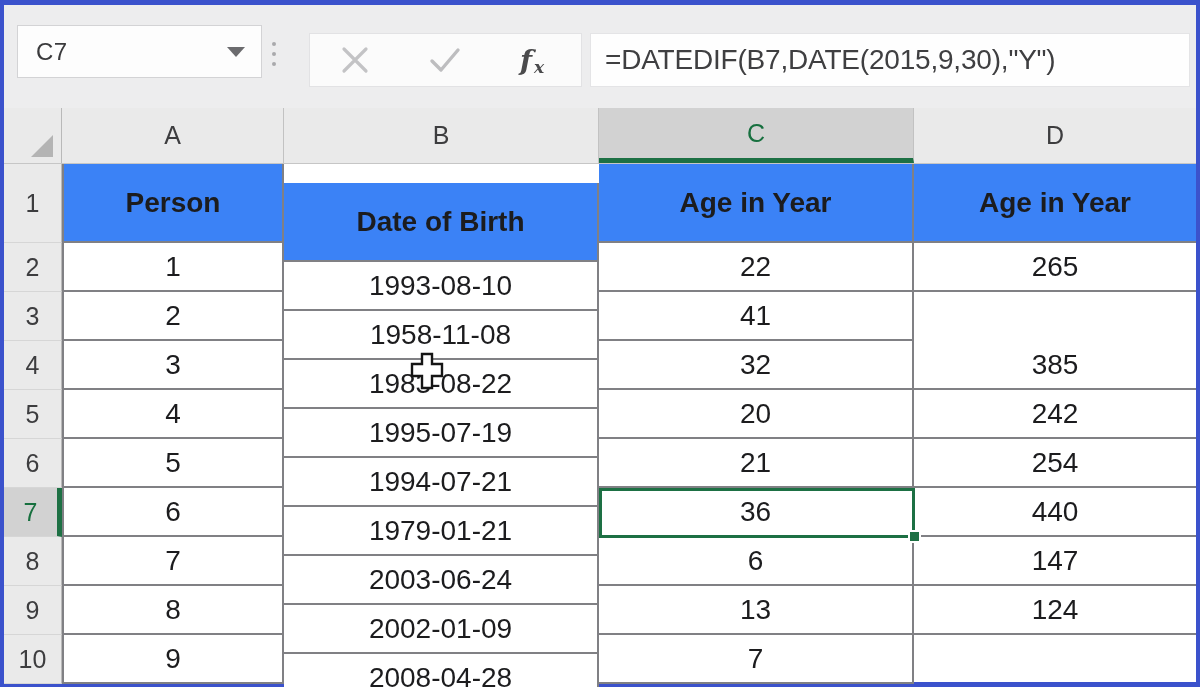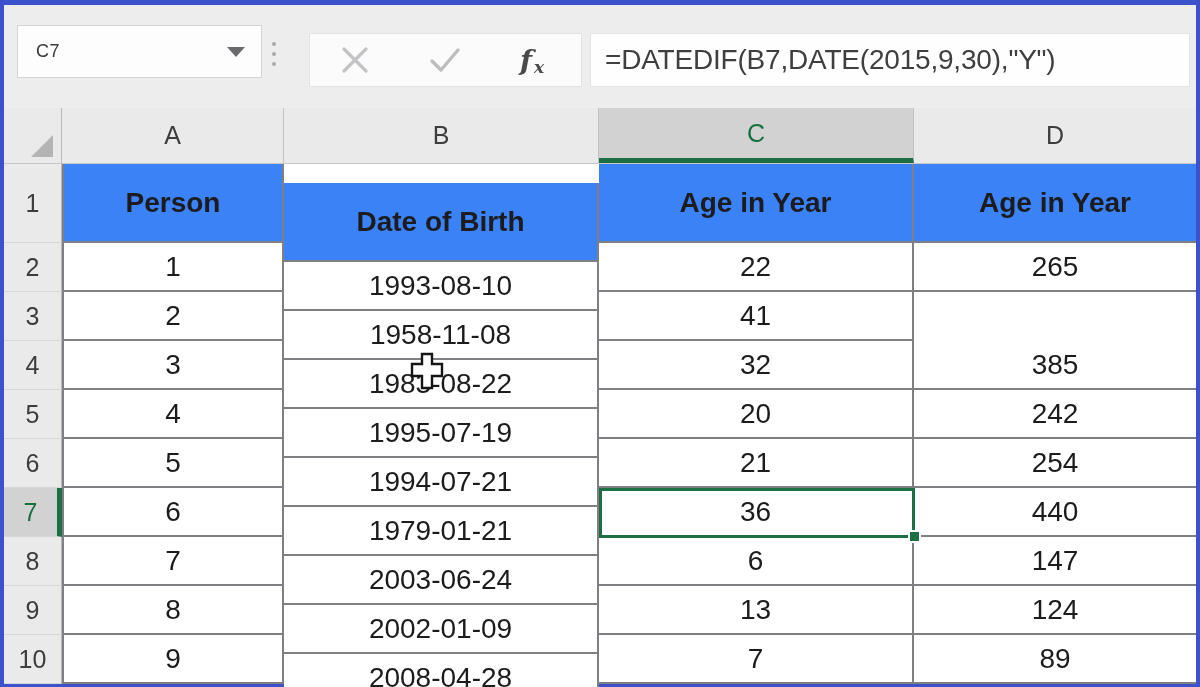--- a/index.html
+++ b/index.html
@@ -36,21 +36,21 @@
     left: 13px; top: 20px;
     width: 245px; height: 53px;
     background: #fdfdfd;
     border: 1px solid #d3d3d5;
     display: flex;
     align-items: center;
     padding: 0 10px 0 18px;
   }
   .namebox-value {
     flex: 1;
-    font-size: 18px;
+    font-size: 24px;
     color: #3a3a3c;
     letter-spacing: 0.5px;
   }
   .namebox-caret {
     width: 0; height: 0;
     border-left: 9px solid transparent;
     border-right: 9px solid transparent;
     border-top: 10px solid #6b6b6e;
     margin-right: 6px;
   }
@@ -341,21 +341,20 @@
       <div class="cell c-b">2002-01-09</div>
       <div class="cell c-c">13</div>
       <div class="cell c-d">124</div>
     </div>
 
     <div class="row">
       <div class="rowhead">10</div>
       <div class="cell c-a">9</div>
       <div class="cell c-b">2008-04-28</div>
       <div class="cell c-c">7</div>
-      <div class="cell c-d">89</div>
     </div>
 
     <div class="selbox" style="left:595px; top:324px; width:316px; height:50px;"></div>
     <div class="fillhandle" style="left:904px; top:366px;"></div>
 
     <svg class="cursor-plus" style="left:406px; top:188px;" viewBox="0 0 34 38">
       <path d="M12 2 H22 V12 H32 V24 H22 V36 H12 V24 H2 V12 H12 Z" fill="#ffffff" stroke="#151515" stroke-width="2.4" stroke-linejoin="miter"></path>
     </svg>
   </div>
 

